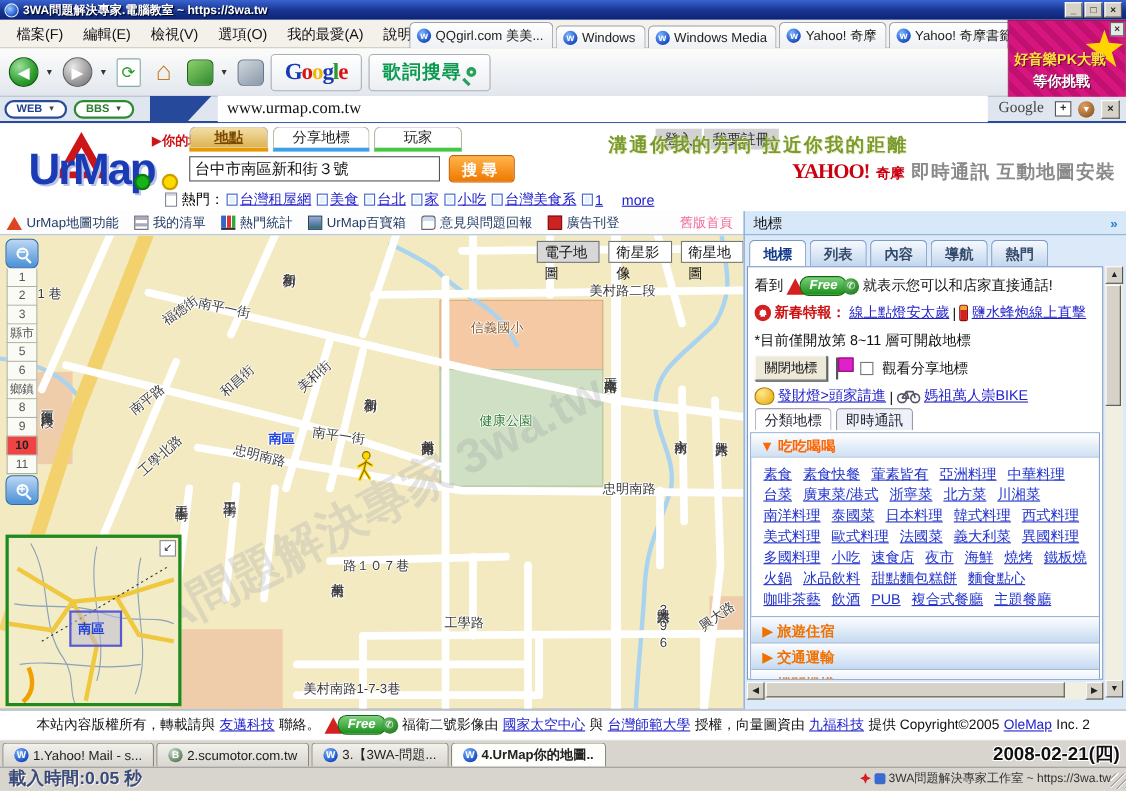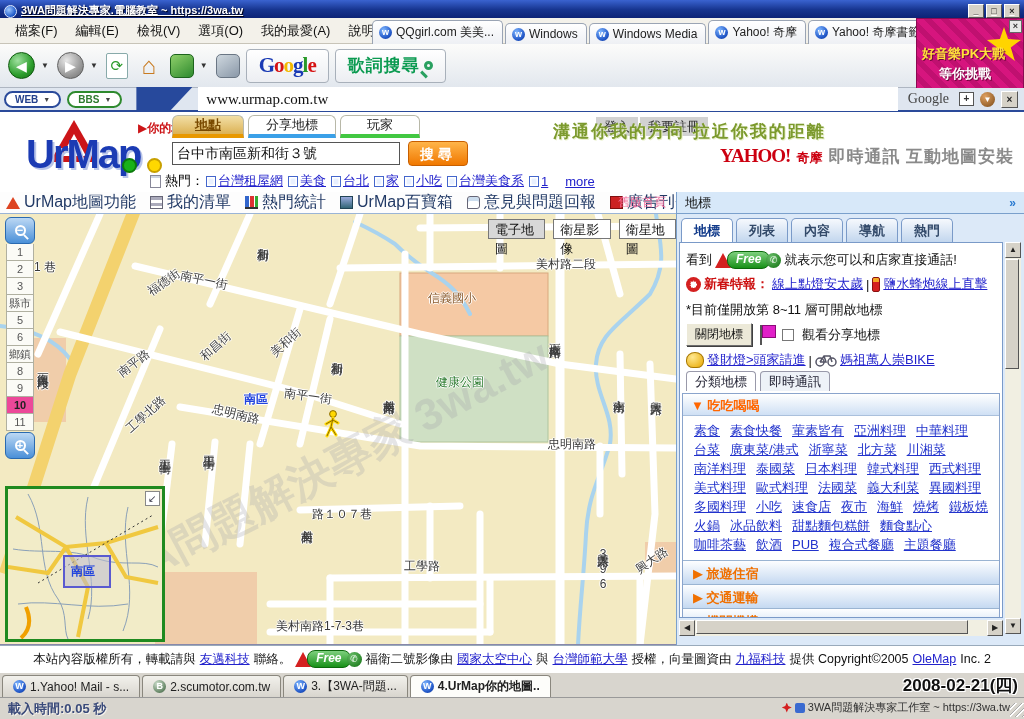--- a/index.html
+++ b/index.html
@@ -4,21 +4,21 @@
 <style>
   *{margin:0;padding:0;box-sizing:border-box;}
   html,body{width:1024px;height:719px;overflow:hidden;}
   body{font-family:"Liberation Sans","DejaVu Sans",sans-serif;font-size:12px;}
   #screen{position:relative;width:1024px;height:719px;background:#e8eef6;overflow:hidden;}
   .abs{position:absolute;}
   .link{color:#2222cc;text-decoration:underline;cursor:pointer;}
   .bevel{background:#ece9d8;border:1px solid;border-color:#fff #6d6d6d #6d6d6d #fff;box-shadow:1px 1px 0 #404040;}
 
   
-  #titlebar{left:0;top:0;width:1024px;height:18px;background:linear-gradient(180deg,#3a63d0 0%,#16348e 55%,#0c2376 100%);color:#fff;display:flex;align-items:flex-end;padding:0 4px;gap:4px;text-decoration:underline;}
+  #titlebar{left:0;top:0;width:1024px;height:18px;background:linear-gradient(180deg,#3a63d0 0%,#16348e 55%,#0c2376 100%);color:#fff;display:flex;align-items:center;padding:0 4px;gap:4px;}
   #titlebar .app-ico{width:13px;height:13px;border-radius:50%;background:radial-gradient(circle at 35% 35%,#9ec8ff,#1a56c8 70%,#0a2a80);border:1px solid #dfe9ff;flex:0 0 auto;}
   #titlebar .ttl{font-size:11px;font-weight:bold;text-shadow:1px 1px 1px #001;white-space:nowrap;}
   .winbtns{margin-left:auto;display:flex;gap:2px;}
   .winbtn{width:16px;height:14px;background:#d6d2c8;border:1px solid;border-color:#fff #555 #555 #fff;font-size:9px;line-height:12px;text-align:center;color:#222;font-weight:bold;}
 
   
   #menubar{left:0;top:18px;width:1024px;height:26px;background:#f3f1ea;border-bottom:1px solid #c8c4b8;display:flex;align-items:center;padding:0 6px;}
   .menu-item{padding:3px 9px;font-size:13px;color:#111;cursor:default;}
   #bookmarks{position:absolute;left:372px;top:1px;display:flex;align-items:flex-end;height:25px;}
   .bm{display:flex;align-items:center;gap:4px;background:linear-gradient(#ffffff,#eef0f4);border:1px solid #9aa4b4;border-bottom:none;border-radius:5px 5px 0 0;padding:3px 8px 3px 6px;font-size:12px;color:#222;white-space:nowrap;margin-right:2px;}
@@ -87,21 +87,21 @@
   .hot-link{color:#2222cc;text-decoration:underline;white-space:nowrap;}
   #hot-more{margin-left:10px;color:#2222cc;text-decoration:underline;font-size:13px;}
   #slogan{position:absolute;left:553px;top:8px;font-size:17px;font-weight:bold;color:#7c9a2e;text-shadow:1px 1px 0 #e8f0c8;letter-spacing:2px;white-space:nowrap;}
   #yahoo-line{position:absolute;left:720px;top:33px;display:flex;align-items:baseline;gap:6px;white-space:nowrap;}
   .yahoo-logo{font-family:"Liberation Serif","DejaVu Serif",serif;color:#cc0010;font-weight:bold;font-size:19px;letter-spacing:-1px;}
   .kimo{color:#cc0010;font-weight:bold;font-size:13px;}
   .yahoo-txt{color:#8a8a8a;font-weight:bold;font-size:17px;letter-spacing:1px;}
 
   
   #funcbar{left:0;top:192px;width:676px;height:22px;background:#fdfdfd;border-bottom:1px solid #9ab4d6;display:flex;align-items:center;padding:0 6px;gap:14px;}
-  .func-item{display:flex;align-items:center;gap:4px;font-size:16px;color:#223a66;white-space:nowrap;}
+  .func-item{display:flex;align-items:center;gap:4px;font-size:12px;color:#223a66;white-space:nowrap;}
   .fico{width:13px;height:13px;flex:0 0 auto;}
   .icon-tri .fico{width:0;height:0;border-left:7px solid transparent;border-right:7px solid transparent;border-bottom:12px solid #d42;background:none;}
   .icon-list .fico{background:#fff;border:1px solid #667;box-shadow:inset 0 3px 0 #aab,inset 0 6px 0 #fff,inset 0 9px 0 #aab;}
   .icon-chart .fico{background:linear-gradient(90deg,#36c 0 4px,#fff 4px 5px,#d33 5px 9px,#fff 9px 10px,#3a3 10px 13px);border-bottom:2px solid #333;}
   .icon-box .fico{background:linear-gradient(#9ad,#367);border:1px solid #245;}
   .icon-fb .fico{background:#fff;border:1px solid #667;border-radius:3px 3px 3px 0;box-shadow:inset 0 4px 0 #cde;}
   .icon-ad .fico{background:#c22;border:1px solid #801010;}
   #old-home{position:absolute;right:10px;color:#f06a9a;font-size:12px;}
 
   
@@ -109,21 +109,21 @@
   #map svg{position:absolute;left:0;top:0;}
   .map-label{position:absolute;font-size:12px;color:#3a3a3a;white-space:nowrap;text-shadow:1px 0 0 #fff,-1px 0 0 #fff,0 1px 0 #fff,0 -1px 0 #fff;line-height:13px;}
   .map-label.v{writing-mode:vertical-rl;text-orientation:upright;letter-spacing:1px;}
   #watermark{position:absolute;left:60px;top:230px;font-size:44px;color:rgba(160,160,170,.28);font-weight:bold;transform:rotate(-28deg);white-space:nowrap;}
   
   #zoomctl{position:absolute;left:5px;top:3px;width:31px;}
   .zbtn{width:30px;height:27px;border-radius:6px;background:linear-gradient(#bcd8f4,#4a90d8);border:1px solid #2a6ab0;color:#fff;display:flex;align-items:center;justify-content:center;}
   .zmag{width:11px;height:11px;border:2px solid #fff;border-radius:50%;position:relative;font-size:11px;line-height:7px;text-align:center;color:#fff;font-weight:bold;}
   .zmag:after{content:"";position:absolute;right:-5px;bottom:-4px;width:6px;height:2px;background:#fff;transform:rotate(45deg);}
   .zlevel{width:28px;height:17px;margin-left:1px;background:#fbfbf6;border:1px solid #b0b0a0;border-top:none;font-size:11px;color:#555;text-align:center;line-height:16px;}
-  .zlevel.active{background:#ec4899;color:#222;font-weight:bold;}
+  .zlevel.active{background:#ef4444;color:#222;font-weight:bold;}
   
   #viewbtns{position:absolute;left:488px;top:5px;display:flex;gap:8px;}
   .viewbtn{height:20px;padding:0 6px;border:1px solid #777;background:#fff;font-size:13px;line-height:19px;color:#111;}
   .viewbtn.active{background:#d8d8d8;}
   
   #person{position:absolute;left:324px;top:196px;width:16px;height:28px;}
   
   #minimap{position:absolute;left:5px;top:272px;width:160px;height:156px;border:3px solid #1f8a1f;background:#f2ecc8;}
   #mm-sel{position:absolute;left:55px;top:66px;width:48px;height:33px;background:rgba(188,188,212,.55);border:2px solid #5a5ad0;color:#2244dd;font-weight:bold;font-size:12px;padding:6px 0 0 6px;}
   #mm-btn{position:absolute;right:2px;top:2px;width:15px;height:15px;background:#fff;border:1px solid #888;font-size:10px;line-height:14px;text-align:center;color:#334;}
@@ -168,21 +168,21 @@
   
   #tabbar{left:0;top:672px;width:1024px;height:25px;background:#d8d5ce;border-top:1px solid #fff;display:flex;align-items:flex-end;padding:2px 2px 0 2px;}
   .btab{display:flex;align-items:center;gap:4px;height:22px;padding:0 10px;margin-right:2px;background:linear-gradient(#f2f1ec,#d8d5ce);border:1px solid #8a877e;border-bottom:none;border-radius:4px 4px 0 0;font-size:12px;color:#222;white-space:nowrap;}
   .btab.active{background:#fdfdfa;font-weight:bold;}
   .btab-ico{width:13px;height:13px;border-radius:50%;background:radial-gradient(circle at 35% 30%,#7eb6ff,#2157c8 65%,#0c2f8a);color:#fff;font-size:9px;line-height:13px;text-align:center;font-weight:bold;}
   .btab.icon-B .btab-ico{background:radial-gradient(circle at 35% 30%,#cfe0cf,#6a8a6a 65%,#3a553a);}
   #datebox{position:absolute;right:6px;top:674px;font-size:17px;font-weight:bold;color:#101010;text-shadow:1px 1px 0 #fff,-1px -1px 0 #fff,1px -1px 0 #fff,-1px 1px 0 #fff;}
 
   
   #statusbar{left:0;top:697px;width:1024px;height:22px;background:#d8d5ce;border-top:1px solid #999;display:flex;align-items:center;padding:0 8px;}
-  #load-time{font-size:13px;font-weight:bold;color:#3a4a7a;text-shadow:1px 1px 0 #f4f2ec;}
+  #load-time{font-size:16px;font-weight:bold;color:#3a4a7a;text-shadow:1px 1px 0 #f4f2ec;}
   #sb-right{position:absolute;right:14px;top:700px;display:flex;align-items:center;gap:3px;font-size:11px;color:#333;}
   .sb-ico-red{width:10px;height:10px;background:#d42020;clip-path:polygon(50% 0,65% 35%,100% 50%,65% 65%,50% 100%,35% 65%,0 50%,35% 35%);}
   .sb-ico-blue{width:10px;height:10px;background:#3a6ad0;border-radius:2px;}
   #grip{position:absolute;right:0;top:703px;width:14px;height:14px;background:repeating-linear-gradient(135deg,transparent 0 3px,#aaa 3px 4px,#fff 4px 5px);}
 </style>
 </head>
 <body>
 
 <div id="screen">
 

